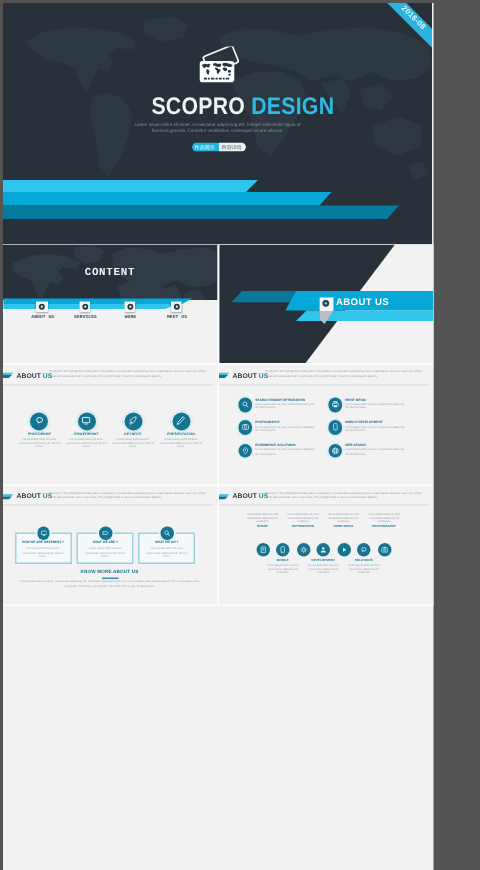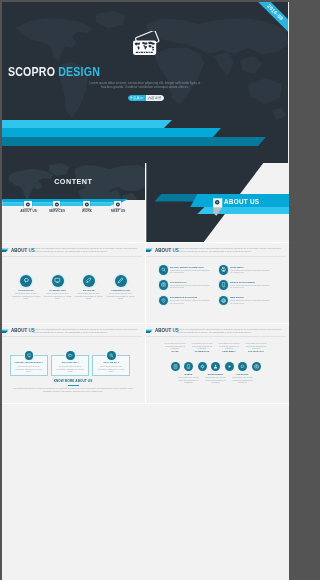--- a/index.html
+++ b/index.html
@@ -7,22 +7,22 @@
   body{font-family:"Liberation Sans",sans-serif;-webkit-font-smoothing:antialiased;}
   .page{position:absolute;left:1.5px;top:1.5px;width:287px;height:580px;background:#f2f2f2;overflow:hidden;}
 
   
   .banner{position:relative;width:286px;height:161px;background:#28313a;overflow:hidden;}
   .wmap{position:absolute;left:0;top:0;width:286px;height:161px;opacity:.55;}
   .ribbon{position:absolute;right:-14px;top:6px;width:54px;height:9px;background:#29b3de;
           transform:rotate(45deg);color:#e3f5fc;font-size:5.2px;font-weight:700;letter-spacing:.2px;
           text-align:center;line-height:9.4px;}
   .logo{position:absolute;left:131px;top:29px;width:29px;height:25px;}
-  .htitle{position:absolute;left:0;top:62px;width:320px;
-          font-size:12px;line-height:16px;font-weight:700;letter-spacing:.2px;color:#eef3f6;}
+  .htitle{position:absolute;left:0;top:62px;width:320px;text-align:center;
+          font-size:16px;line-height:16px;font-weight:700;letter-spacing:.2px;color:#eef3f6;}
   .htitle>b{display:inline-block;font-weight:700;transform:scaleX(.885);transform-origin:center;}
   .htitle .ac{color:#2cbde5;}
   .hsub{position:absolute;left:84px;top:80.5px;width:119px;text-align:center;
         font-size:3.05px;line-height:3.8px;color:#7e8d99;letter-spacing:0px;}
   .hbtns{position:absolute;left:126px;top:93px;display:flex;border-radius:3px;overflow:hidden;height:6px;}
   .hbtn{height:6px;font-size:3.4px;line-height:6.2px;text-align:center;width:18px;}
   .hbtn.b1{background:#20b4de;color:#ffffff;border-radius:3px 0 0 3px;}
   .hbtn.b2{background:#eef2f4;color:#4c5a65;border-radius:0 3px 3px 0;}
   .bars{position:absolute;left:0;top:116px;width:286px;height:30px;}
 
@@ -85,21 +85,21 @@
   .ci{position:absolute;width:34px;text-align:center;}
   .ci .cc{position:absolute;left:11px;top:0;width:12px;height:12px;border-radius:50%;
       background:#15748f;box-shadow:0 0 0 1.6px #dceef4;}
   .ci .cc svg{position:absolute;left:2.6px;top:2.6px;width:6.8px;height:6.8px;}
   .ci .cl{position:absolute;left:0;top:14.2px;width:34px;font-size:2.3px;line-height:2.8px;
       font-weight:700;color:#1a6d8a;letter-spacing:.08px;}
   .ci .cp{position:absolute;left:1px;top:17.8px;width:32px;font-size:1.85px;line-height:2.6px;
       color:#9aa4ac;}
 
   
-  .slide.dark{background:#f2f2f2;}
+  .slide.dark{background:#f2f2f2;font-family:Liberation Mono, monospace;}
   .cdark{position:absolute;left:0;top:0;width:143.6px;height:37px;background:#28313a;overflow:hidden;}
   .smap{position:absolute;left:0;top:0;width:143.6px;height:79.6px;opacity:.8;}
   .ctitle{position:absolute;left:0;top:15px;width:143.6px;text-align:center;font-size:7.2px;
       line-height:8px;font-weight:700;letter-spacing:.5px;color:#f0f4f6;z-index:2;}
   .cbar{position:absolute;left:0;top:33.9px;width:143.6px;height:12px;}
   .citems{position:absolute;left:0;top:38.7px;width:143.6px;height:20px;z-index:3;}
   .cit{position:absolute;width:24px;text-align:center;}
   .cit .bx{position:absolute;left:7.6px;top:0;width:7.8px;height:7px;background:#f2f6f8;
       box-shadow:0 .6px 1.2px rgba(0,0,0,.35);}
   .cit .lb{position:absolute;left:-6px;top:9.3px;width:36px;text-align:center;font-size:3.05px;

